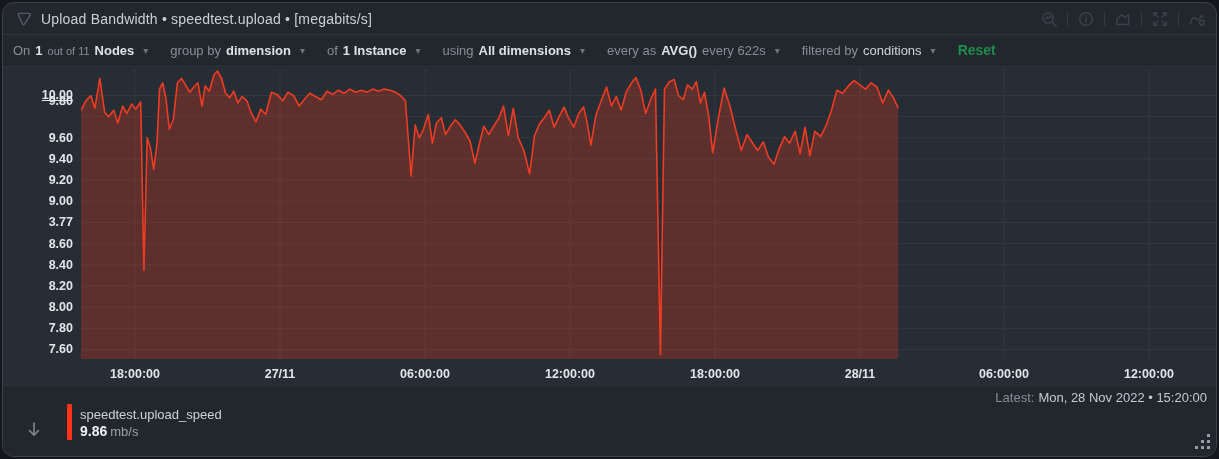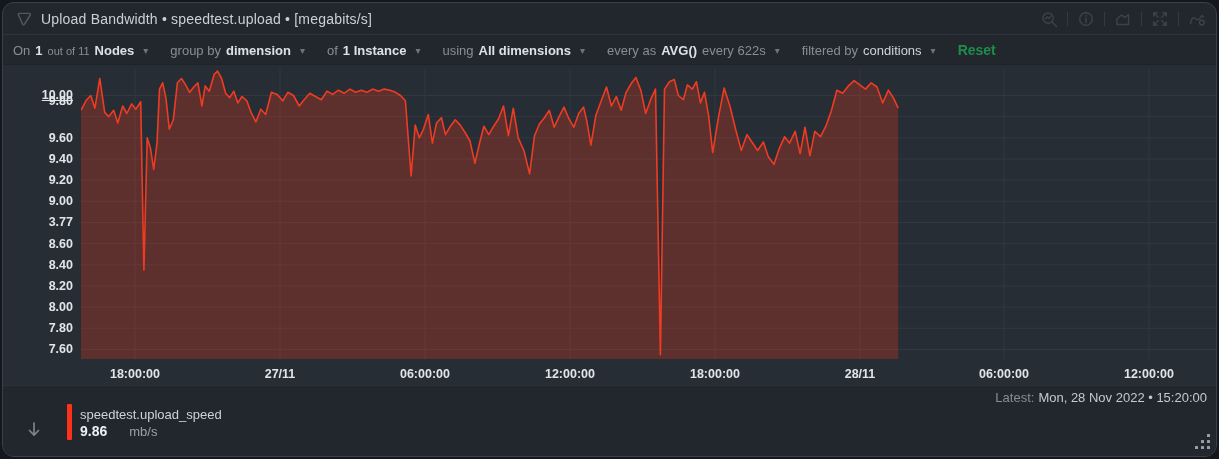--- a/index.html
+++ b/index.html
@@ -49,21 +49,21 @@
   .latest{position:absolute;right:9px;top:4px;font-size:13px;white-space:nowrap;}
   .latest .l1{color:#858d95;}
   .latest .l2{color:#c2c9d0;margin-left:4px;}
   .legend{position:absolute;left:22px;top:18px;display:flex;align-items:flex-end;cursor:pointer;}
   .sorticon{width:18px;height:20px;margin-right:24px;cursor:pointer;}
   .lbar{width:5px;height:36px;background:#ff3219;border-radius:1px;margin-right:8px;}
   .ltxt{display:flex;flex-direction:column;justify-content:center;line-height:17px;}
   .lname{color:#ccd2d8;font-size:13px;}
   .lval{font-size:13px;}
   .lval b{color:#eef1f3;font-size:14px;font-weight:700;}
-  .lval span{color:#99a1a8;margin-left:22px;}
+  .lval span{color:#99a1a8;margin-left:3px;}
   .rsz{position:absolute;right:5px;bottom:6px;width:16px;height:16px;
        display:grid;grid-template-columns:repeat(3,1fr);grid-template-rows:repeat(3,1fr);
        gap:2px;cursor:nwse-resize;}
   .rsz i{width:3px;height:3px;background:#93a0ac;border-radius:0.5px;}
   .rsz i.d1{grid-area:1/3;} .rsz i.d2{grid-area:2/2;} .rsz i.d3{grid-area:2/3;}
   .rsz i.d4{grid-area:3/1;} .rsz i.d5{grid-area:3/2;} .rsz i.d6{grid-area:3/3;}
 </style>
 </head>
 <body>
 

